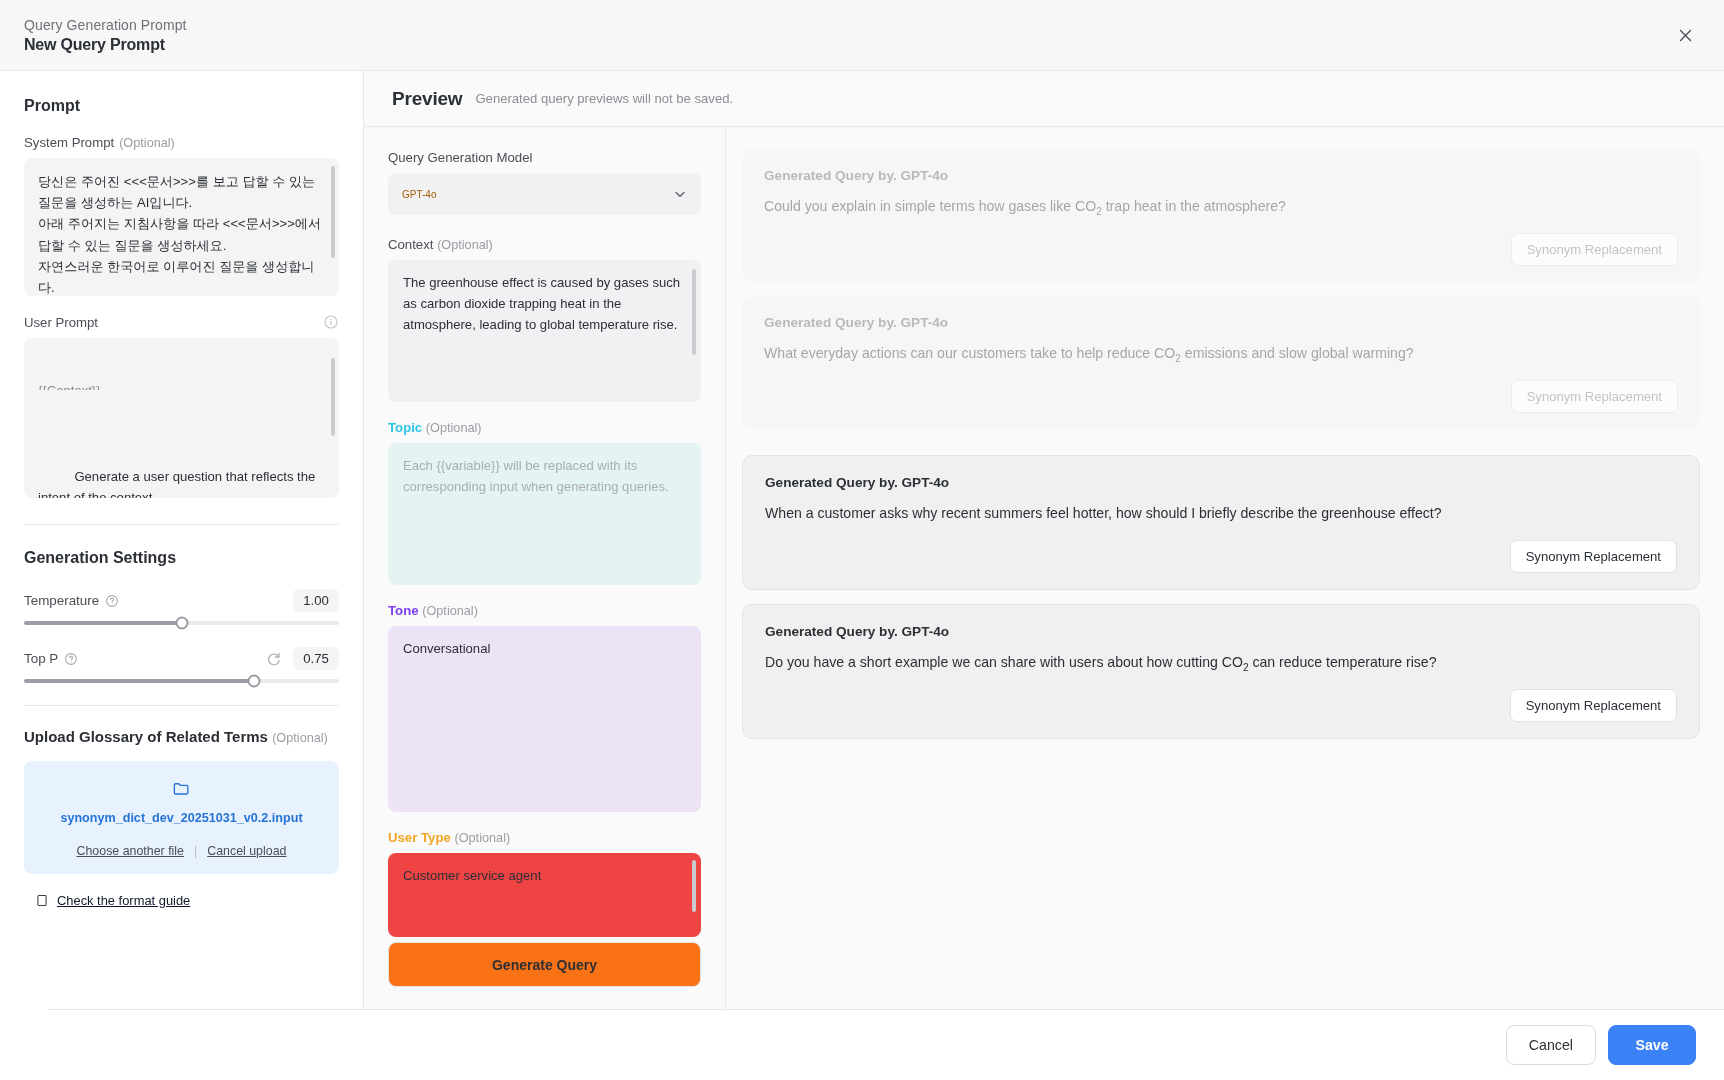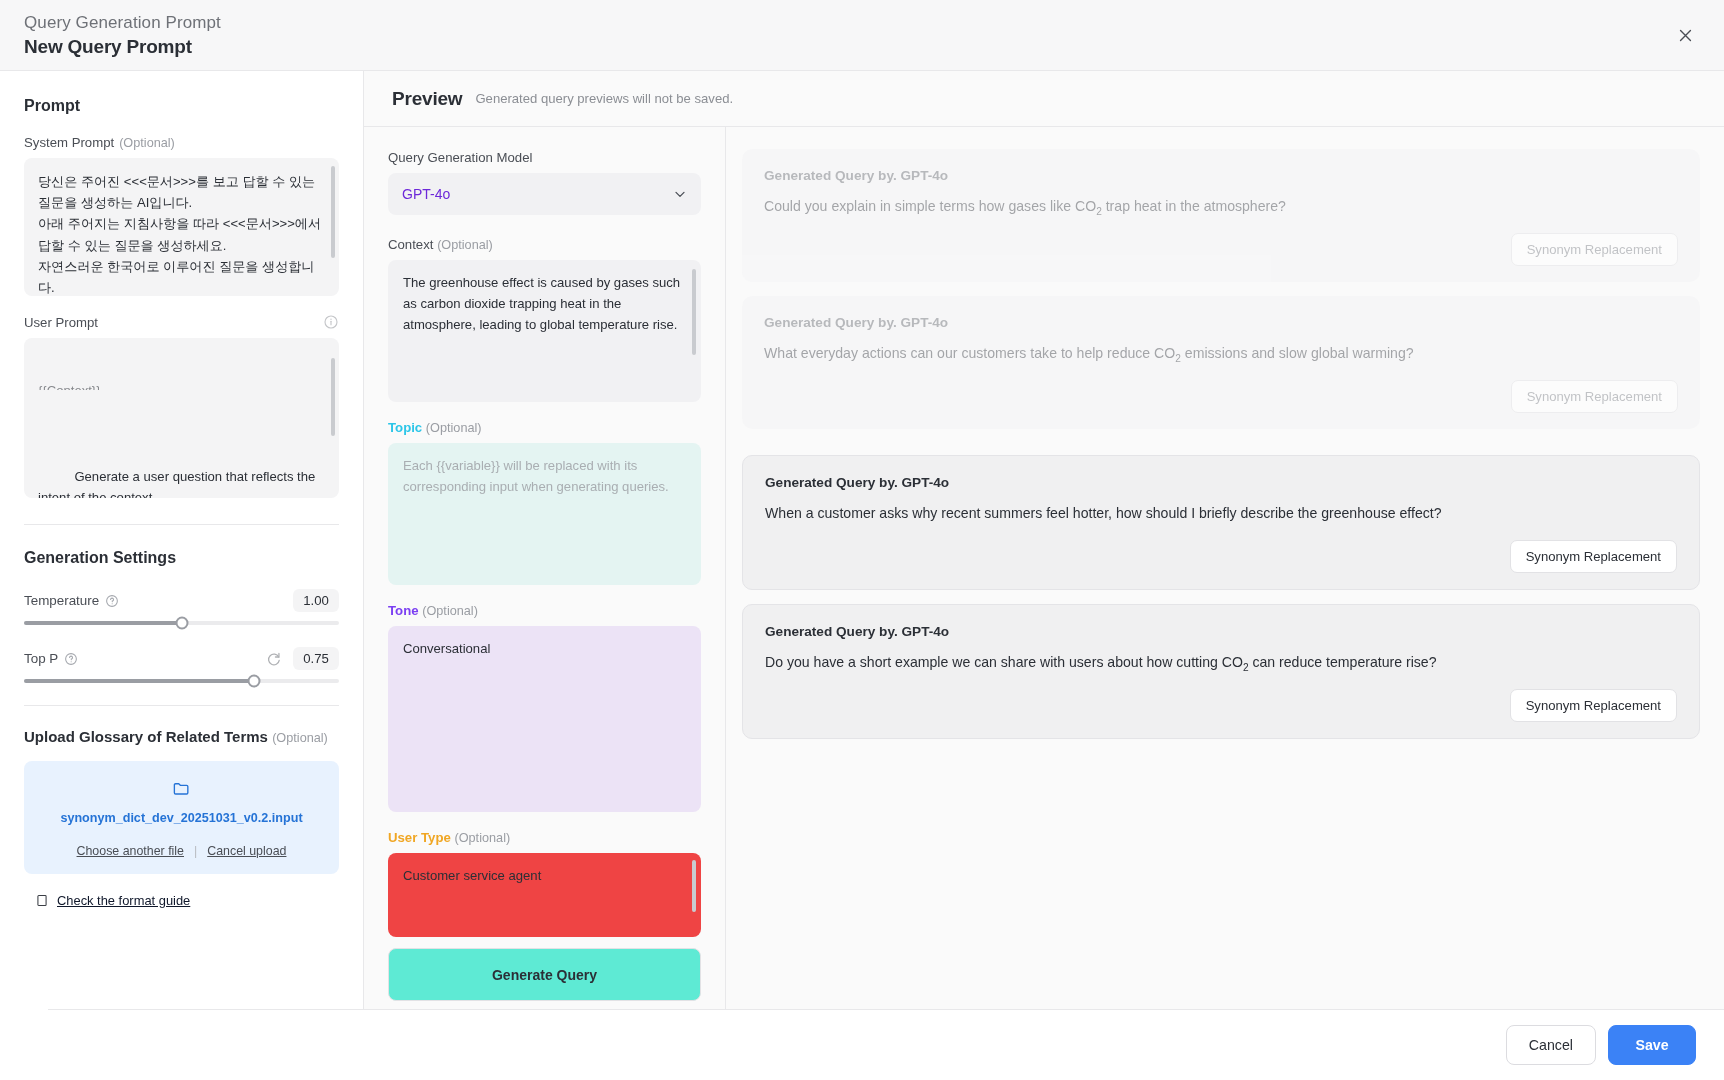--- a/index.html
+++ b/index.html
@@ -15,22 +15,22 @@
   
   .header {
     height: 71px; flex: 0 0 71px;
     background: #f7f7f8;
     border-bottom: 1px solid #e8e8ea;
     display: flex; align-items: center;
     padding: 0 28px 0 24px;
     position: relative;
   }
   .header-titles { display: flex; flex-direction: column; gap: 3px; }
-  .header-eyebrow { font-size: 17px; color: #6e7177; letter-spacing: .1px; }
-  .header-title { font-size: 19px; font-weight: 700; color: #2b2f36; letter-spacing: -.2px; }
+  .header-eyebrow { font-size: 14px; color: #6e7177; letter-spacing: .1px; }
+  .header-title { font-size: 16px; font-weight: 700; color: #2b2f36; letter-spacing: -.2px; }
   .close-btn {
     position: absolute; right: 22px; top: 50%; transform: translateY(-50%);
     width: 34px; height: 34px; border-radius: 6px;
     display: flex; align-items: center; justify-content: center;
     cursor: pointer; background: transparent; border: none;
   }
 
   
   .body { flex: 1 1 auto; display: flex; min-height: 0; }
 
@@ -139,40 +139,40 @@
     border-right: 1px solid #e8e8ea;
     padding: 23px 24px 0 24px;
     background: #fafafa;
     overflow: hidden;
     position: relative;
   }
   .mid-label { font-size: 13.2px; color: #4a4e55; margin-bottom: 8px; }
   .select-box {
     height: 42px; background: #f1f1f3; border-radius: 8px;
     display: flex; align-items: center; justify-content: space-between;
-    padding: 0 13px 0 14px; font-size: 14px; color: #6d28d9;
+    padding: 0 13px 0 14px; font-size: 10px; color: #a16207;
     cursor: pointer; margin-bottom: 22px;
   }
   .mid-ta {
     width: 100%; border: none; border-radius: 8px;
     padding: 13px 15px; font-size: 13.1px; line-height: 1.6;
     color: #2b2f36; resize: none; font-family: "Liberation Sans", sans-serif;
     white-space: pre-wrap; overflow: hidden;
   }
   .ctx-ta  { background: #f1f1f3; height: 142px; }
   .topic-ta{ background: #e4f4f2; height: 142px; color: #a9aeb2; }
   .tone-ta { background: #ece3f6; height: 186px; }
   .user-ta { background: #ef4444; height: 84px; }
   .lbl-topic { color: #2cc6e8; font-weight: 600; }
   .lbl-tone  { color: #7b3ff2; font-weight: 600; }
   .lbl-user  { color: #f0a623; font-weight: 600; }
   .mid-field { margin-bottom: 18px; position: relative; }
   .gen-btn {
-    position: absolute; left: 24px; right: 24px; bottom: 8px;
-    height: 53px; background: #5eead4; border: 1px solid #e2e2e5;
+    position: absolute; left: 24px; right: 24px; bottom: 22px;
+    height: 45px; background: #f97316; border: 1px solid #e2e2e5;
     border-radius: 8px; font-size: 14px; font-weight: 600; color: #2b2f36;
     cursor: pointer; font-family: "Liberation Sans", sans-serif;
   }
 
   
   .res-col {
     flex: 1 1 auto; min-width: 0;
     padding: 22px 24px 0 16px;
     background: #fafafa; overflow: hidden;
   }

